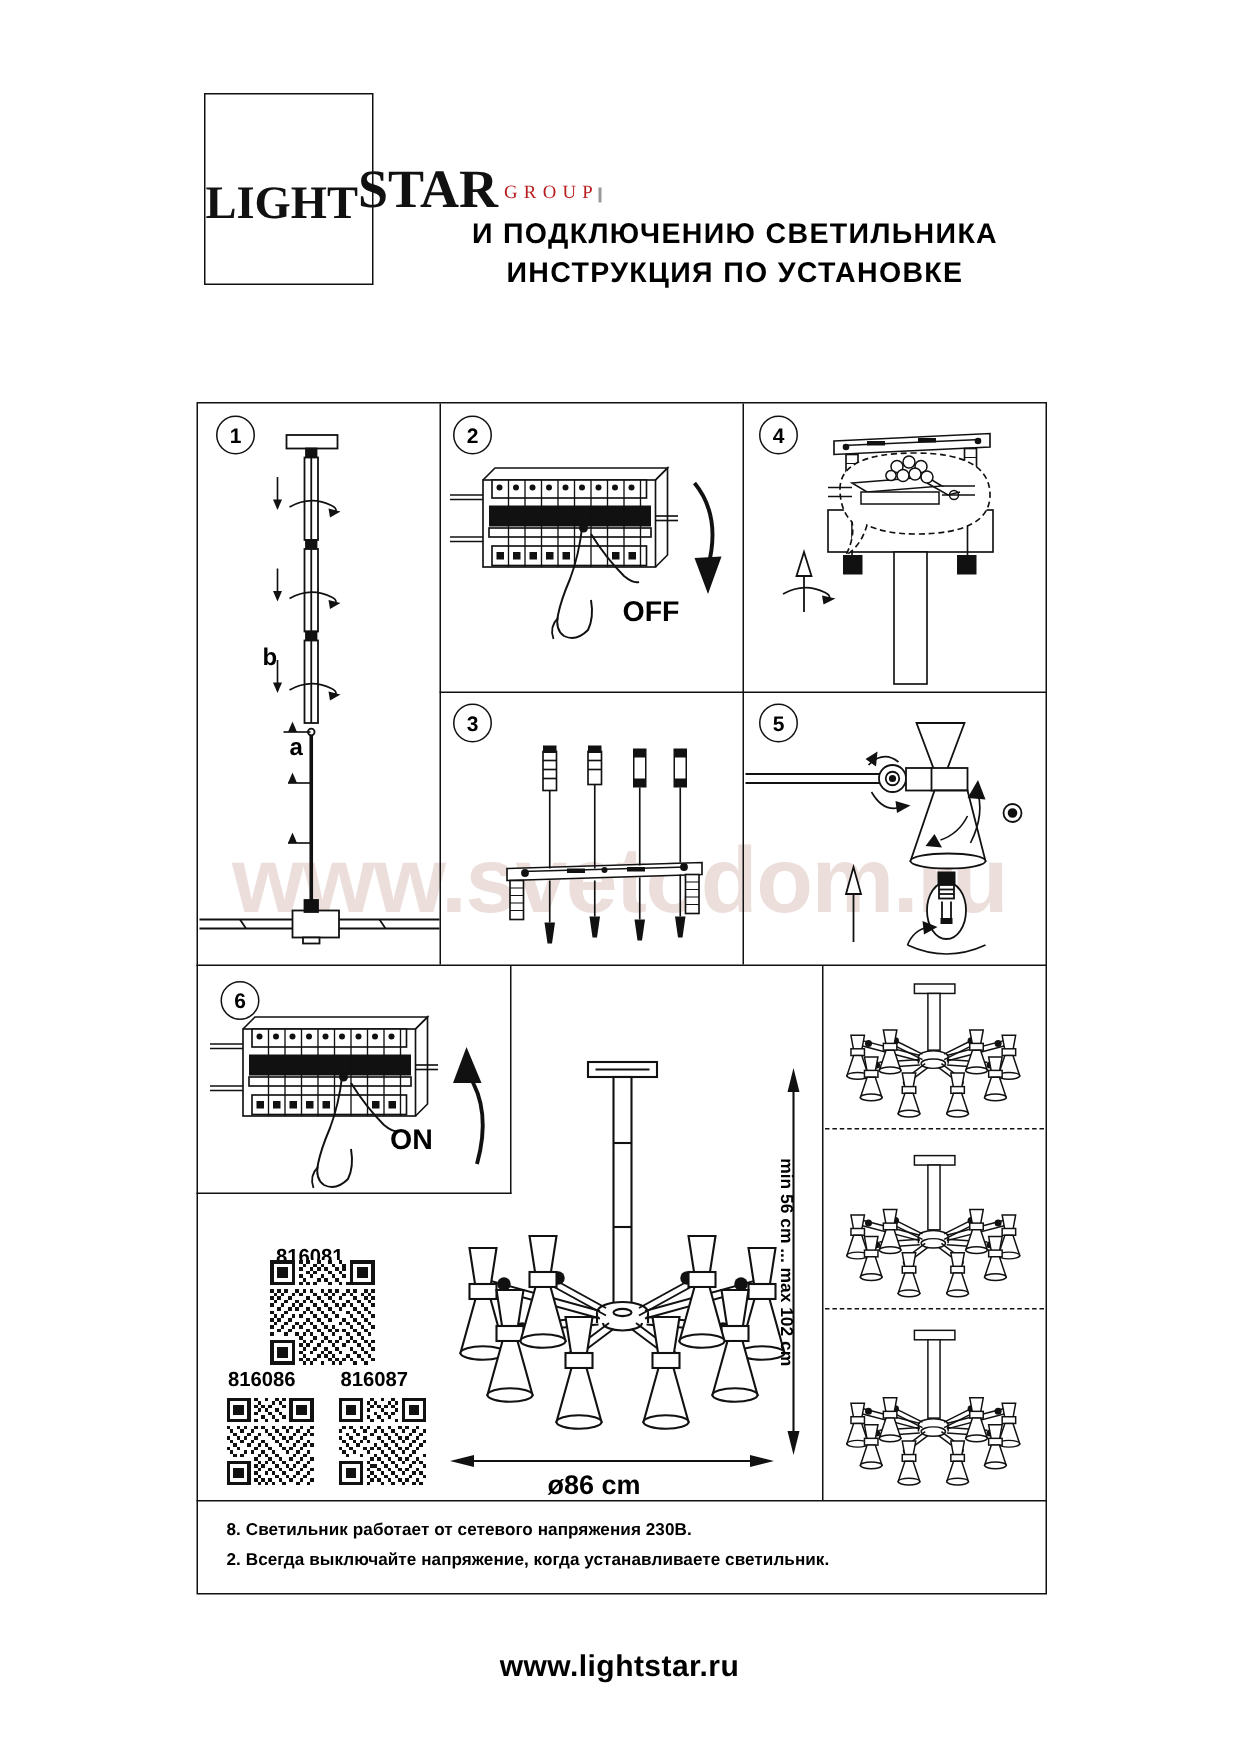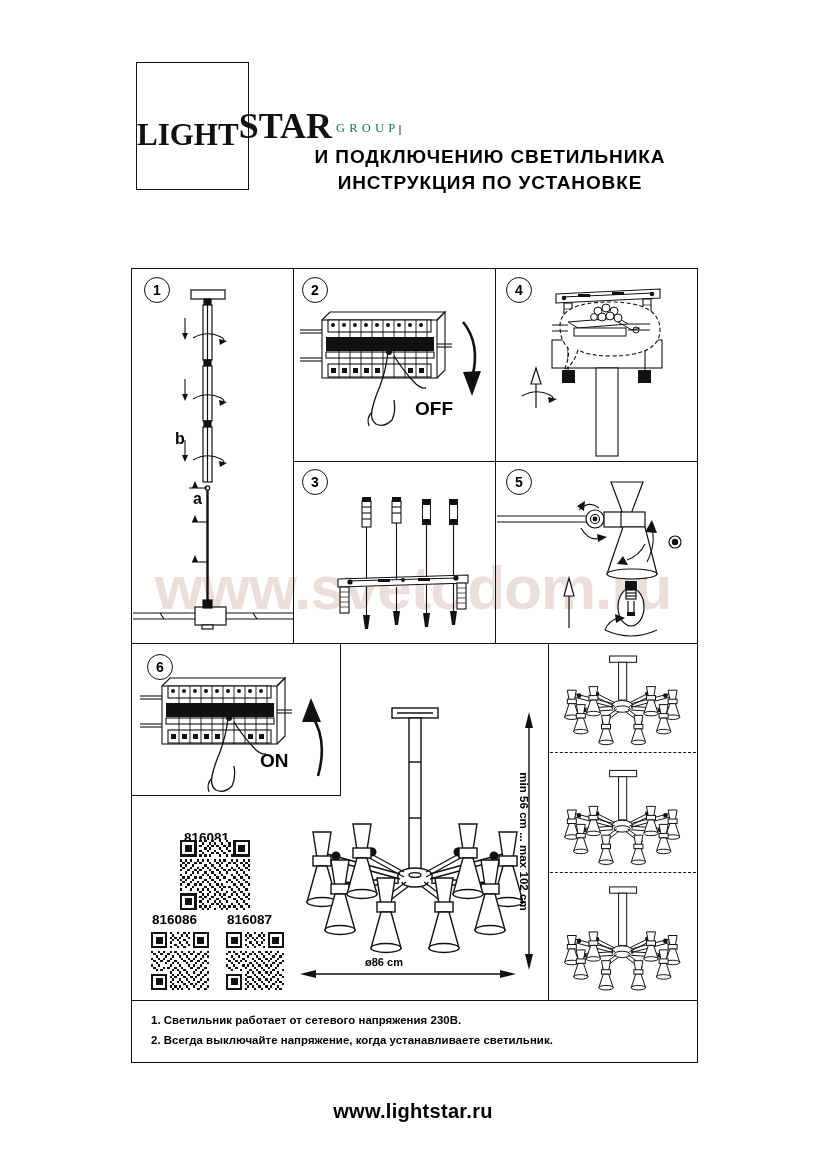--- a/index.html
+++ b/index.html
@@ -16,21 +16,21 @@
   
   #logo-box{position:absolute;left:136px;top:62px;width:111px;height:126px;
     border:1.5px solid #111;background:#fff;z-index:3;}
   #logo-inner{position:absolute;left:0;top:0;width:111px;height:126px;
     display:flex;flex-direction:row;align-items:center;justify-content:flex-start;}
   .logo-word{font-family:"Liberation Serif",serif;font-weight:700;color:#111;
     line-height:0.92;letter-spacing:0px;}
   #logo-light{font-size:31px;margin-top:19px;}
   #logo-star{font-size:36px;margin-top:1px;}
   #logo-group{font-family:"Liberation Serif",serif;font-size:12.5px;letter-spacing:4.2px;
-    color:#15803d;margin-top:4px;padding-left:4px;}
+    color:#b91c1c;margin-top:4px;padding-left:4px;}
   #flag{margin-top:7px;width:66px;height:8px;display:flex;border:0.5px solid #999;}
   #flag i{flex:1;display:block;}
   #flag .g{background:#0e8a3e;}
   #flag .w{background:#fff;}
   #flag .r{background:#d8202f;}
 
   #head-title{position:absolute;left:300px;top:58px;width:400px;text-align:right;z-index:3;}
   .hline{font-size:19.5px;font-weight:700;letter-spacing:0.6px;line-height:1.34;}
   #head-sub{position:absolute;left:280px;top:144px;width:420px;text-align:center;z-index:3;}
   .sline{font-size:19px;font-weight:700;letter-spacing:0.9px;line-height:1.36;}
@@ -664,21 +664,21 @@
   <use href="#shade" x="194" y="204"></use>
   <use href="#shade" x="172" y="168"></use>
   <use href="#shade" x="148" y="222"></use>
 </svg>
 
 <svg class="layer" style="left:300px;top:965px;" width="216" height="18" viewBox="0 0 216 18">
   <line x1="8" y1="9" x2="208" y2="9" stroke="#111" stroke-width="1.4"></line>
   <path d="M16 5 L0 9 L16 13 Z" fill="#111"></path>
   <path d="M200 5 L216 9 L200 13 Z" fill="#111"></path>
 </svg>
-<div class="lbl" style="left:365px;top:956px;font-size:11px;">ø86 cm</div>
+<div class="lbl" style="left:365px;top:980px;font-size:18px;">ø86 cm</div>
 
 <svg class="layer" style="left:521px;top:712px;" width="16" height="258" viewBox="0 0 16 258">
   <line x1="8" y1="8" x2="8" y2="250" stroke="#111" stroke-width="1.4"></line>
   <path d="M4 16 L8 0 L12 16 Z" fill="#111"></path>
   <path d="M4 242 L8 258 L12 242 Z" fill="#111"></path>
 </svg>
 <div class="lbl" style="left:444px;top:835px;font-size:11.6px;width:160px;text-align:center;
             transform:rotate(90deg);transform-origin:center center;white-space:nowrap;">min 56 cm ... max 102 cm</div>
 
 <div class="div" style="left:550px;top:752px;width:146px;height:0;border-top:1.4px dashed #111;background:none;"></div>
@@ -830,17 +830,17 @@
     <use href="#s2" x="32" y="90"></use>
   <use href="#s2" x="46" y="70"></use>
     <use href="#s2" x="60" y="102"></use>
   <use href="#s2" x="134" y="74"></use>
     <use href="#s2" x="124" y="90"></use>
   <use href="#s2" x="110" y="70"></use>
     <use href="#s2" x="96" y="102"></use>
 </svg>
 
 <div id="notes">
-  <div class="note">1. Светильник работает от сетевого напряжения 230В.</div>
+  <div class="note">8. Светильник работает от сетевого напряжения 230В.</div>
   <div class="note">2. Всегда выключайте напряжение, когда устанавливаете светильник.</div>
 </div>
 
 <div id="site">www.lightstar.ru</div>
 
 </body></html>

